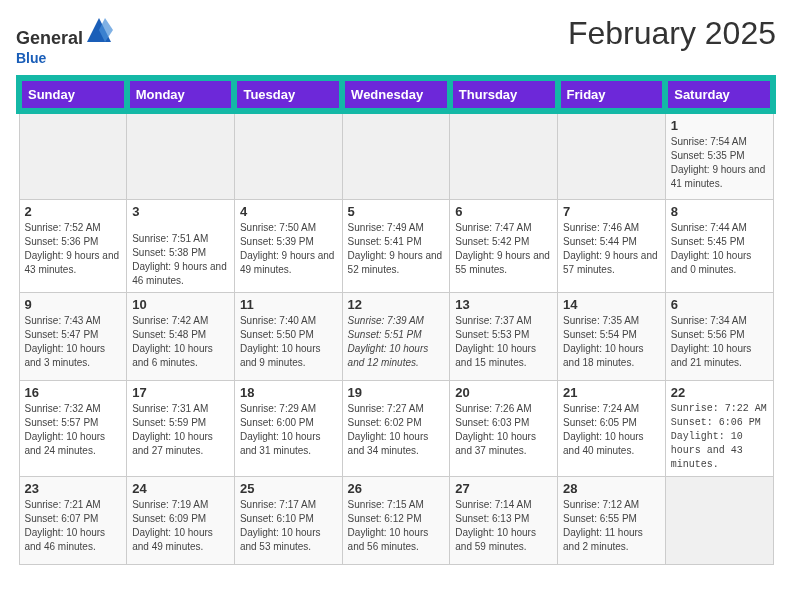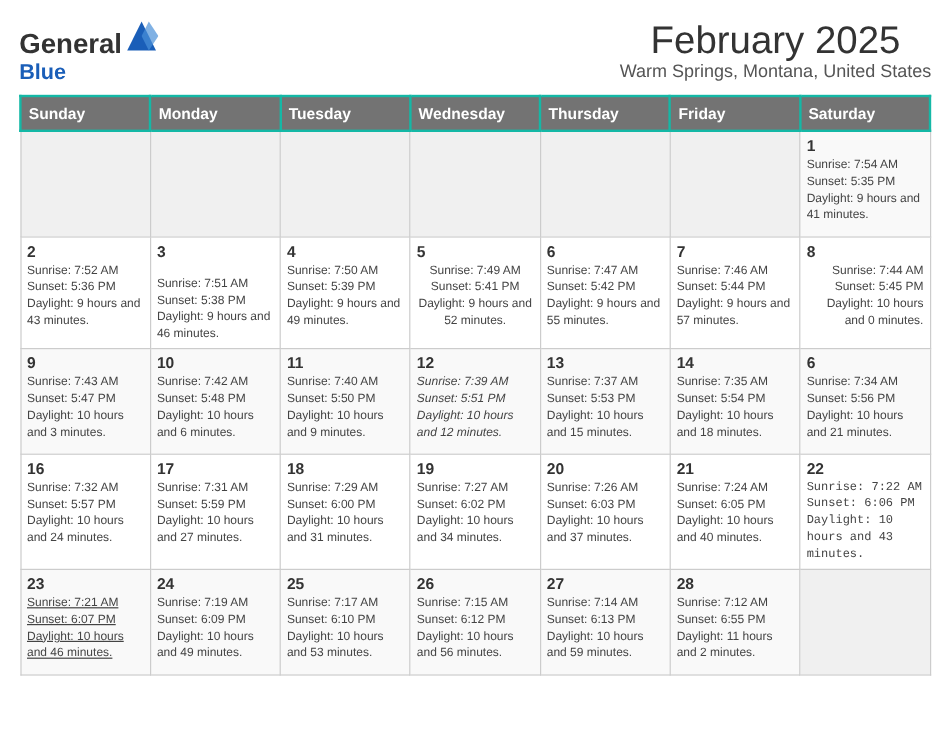--- a/index.html
+++ b/index.html
@@ -14,60 +14,60 @@
       display: flex;
       align-items: flex-start;
       justify-content: space-between;
       margin-bottom: 8px;
     }
     .logo {
       display: flex;
       align-items: center;
     }
     .logo-text-general {
-      font-size: 23px;
+      font-size: 18px;
       font-weight: bold;
       color: #333;
     }
     .logo-text-blue {
-      font-size: 18px;
+      font-size: 14px;
       font-weight: bold;
       color: #1a5eb8;
     }
     .logo-icon {
       width: 28px;
       height: 28px;
       margin-left: 2px;
     }
     .title-block {
-      text-align: center;
+      text-align: right;
     }
     .calendar-title {
       font-size: 32px;
       font-weight: normal;
       color: #333;
       line-height: 1.1;
     }
     .calendar-subtitle {
       font-size: 15px;
       color: #555;
     }
     table {
       width: 100%;
       border-collapse: collapse;
       table-layout: fixed;
     }
     thead th {
-      background-color: #737373;
+      background-color: #6d28d9;
       color: #fff;
       text-align: left;
       padding: 6px 6px;
       font-size: 13px;
       font-weight: bold;
-      border: 2px solid #14b8a6;
+      border: 6px solid #14b8a6;
     }
     tbody td {
       border: 1px solid #ccc;
       vertical-align: top;
       padding: 4px 5px;
       height: 88px;
       font-size: 10.5px;
       color: #333;
       background: #fff;
     }
@@ -98,21 +98,20 @@
       <span class="logo-text-general">General</span><svg class="logo-icon" viewBox="0 0 28 28">
           <polygon points="14,2 26,26 2,26" fill="#1a5eb8"></polygon>
           <polygon points="20,2 28,14 20,26 14,14" fill="#4a90d9" opacity="0.7"></polygon>
         </svg>
       <br>
       <span class="logo-text-blue">Blue</span>
     </div>
   </div>
   <div class="title-block">
     <div class="calendar-title">February 2025</div>
-    <div class="calendar-subtitle">Warm Springs, Montana, United States</div>
   </div>
 </div>
 
 <table>
   <thead>
     <tr>
     <th>Sunday</th>
         <th>Monday</th>
         <th>Tuesday</th>
         <th>Wednesday</th>
@@ -150,39 +149,39 @@
 Daylight: 9 hours and 46 minutes.</div>
         </td>
         <td>
           <span class="day-num">4</span>
           <div class="day-info" style="white-space: pre-line;">Sunrise: 7:50 AM
 Sunset: 5:39 PM
 Daylight: 9 hours and 49 minutes.</div>
         </td>
         <td>
           <span class="day-num">5</span>
-          <div class="day-info" style="white-space: pre-line; text-align: center;">Sunrise: 7:49 AM
+          <div class="day-info" style="white-space: pre-line;">Sunrise: 7:49 AM
 Sunset: 5:41 PM
 Daylight: 9 hours and 52 minutes.</div>
         </td>
         <td>
           <span class="day-num">6</span>
           <div class="day-info" style="white-space: pre-line;">Sunrise: 7:47 AM
 Sunset: 5:42 PM
 Daylight: 9 hours and 55 minutes.</div>
         </td>
         <td>
           <span class="day-num">7</span>
           <div class="day-info" style="white-space: pre-line;">Sunrise: 7:46 AM
 Sunset: 5:44 PM
 Daylight: 9 hours and 57 minutes.</div>
         </td>
         <td>
           <span class="day-num">8</span>
-          <div class="day-info" style="white-space: pre-line; text-align: right;">Sunrise: 7:44 AM
+          <div class="day-info" style="white-space: pre-line;">Sunrise: 7:44 AM
 Sunset: 5:45 PM
 Daylight: 10 hours and 0 minutes.</div>
         </td>
       </tr>
       <tr>
         <td>
           <span class="day-num">9</span>
           <div class="day-info" style="white-space: pre-line;">Sunrise: 7:43 AM
 Sunset: 5:47 PM
 Daylight: 10 hours and 3 minutes.</div>
@@ -264,21 +263,21 @@
         <td>
           <span class="day-num">22</span>
           <div class="day-info" style="white-space: pre-line; font-family: Liberation Mono, monospace;">Sunrise: 7:22 AM
 Sunset: 6:06 PM
 Daylight: 10 hours and 43 minutes.</div>
         </td>
       </tr>
       <tr>
         <td>
           <span class="day-num">23</span>
-          <div class="day-info" style="white-space: pre-line; text-decoration: underline;">Sunrise: 7:21 AM
+          <div class="day-info" style="white-space: pre-line;">Sunrise: 7:21 AM
 Sunset: 6:07 PM
 Daylight: 10 hours and 46 minutes.</div>
         </td>
         <td>
           <span class="day-num">24</span>
           <div class="day-info" style="white-space: pre-line;">Sunrise: 7:19 AM
 Sunset: 6:09 PM
 Daylight: 10 hours and 49 minutes.</div>
         </td>
         <td>

